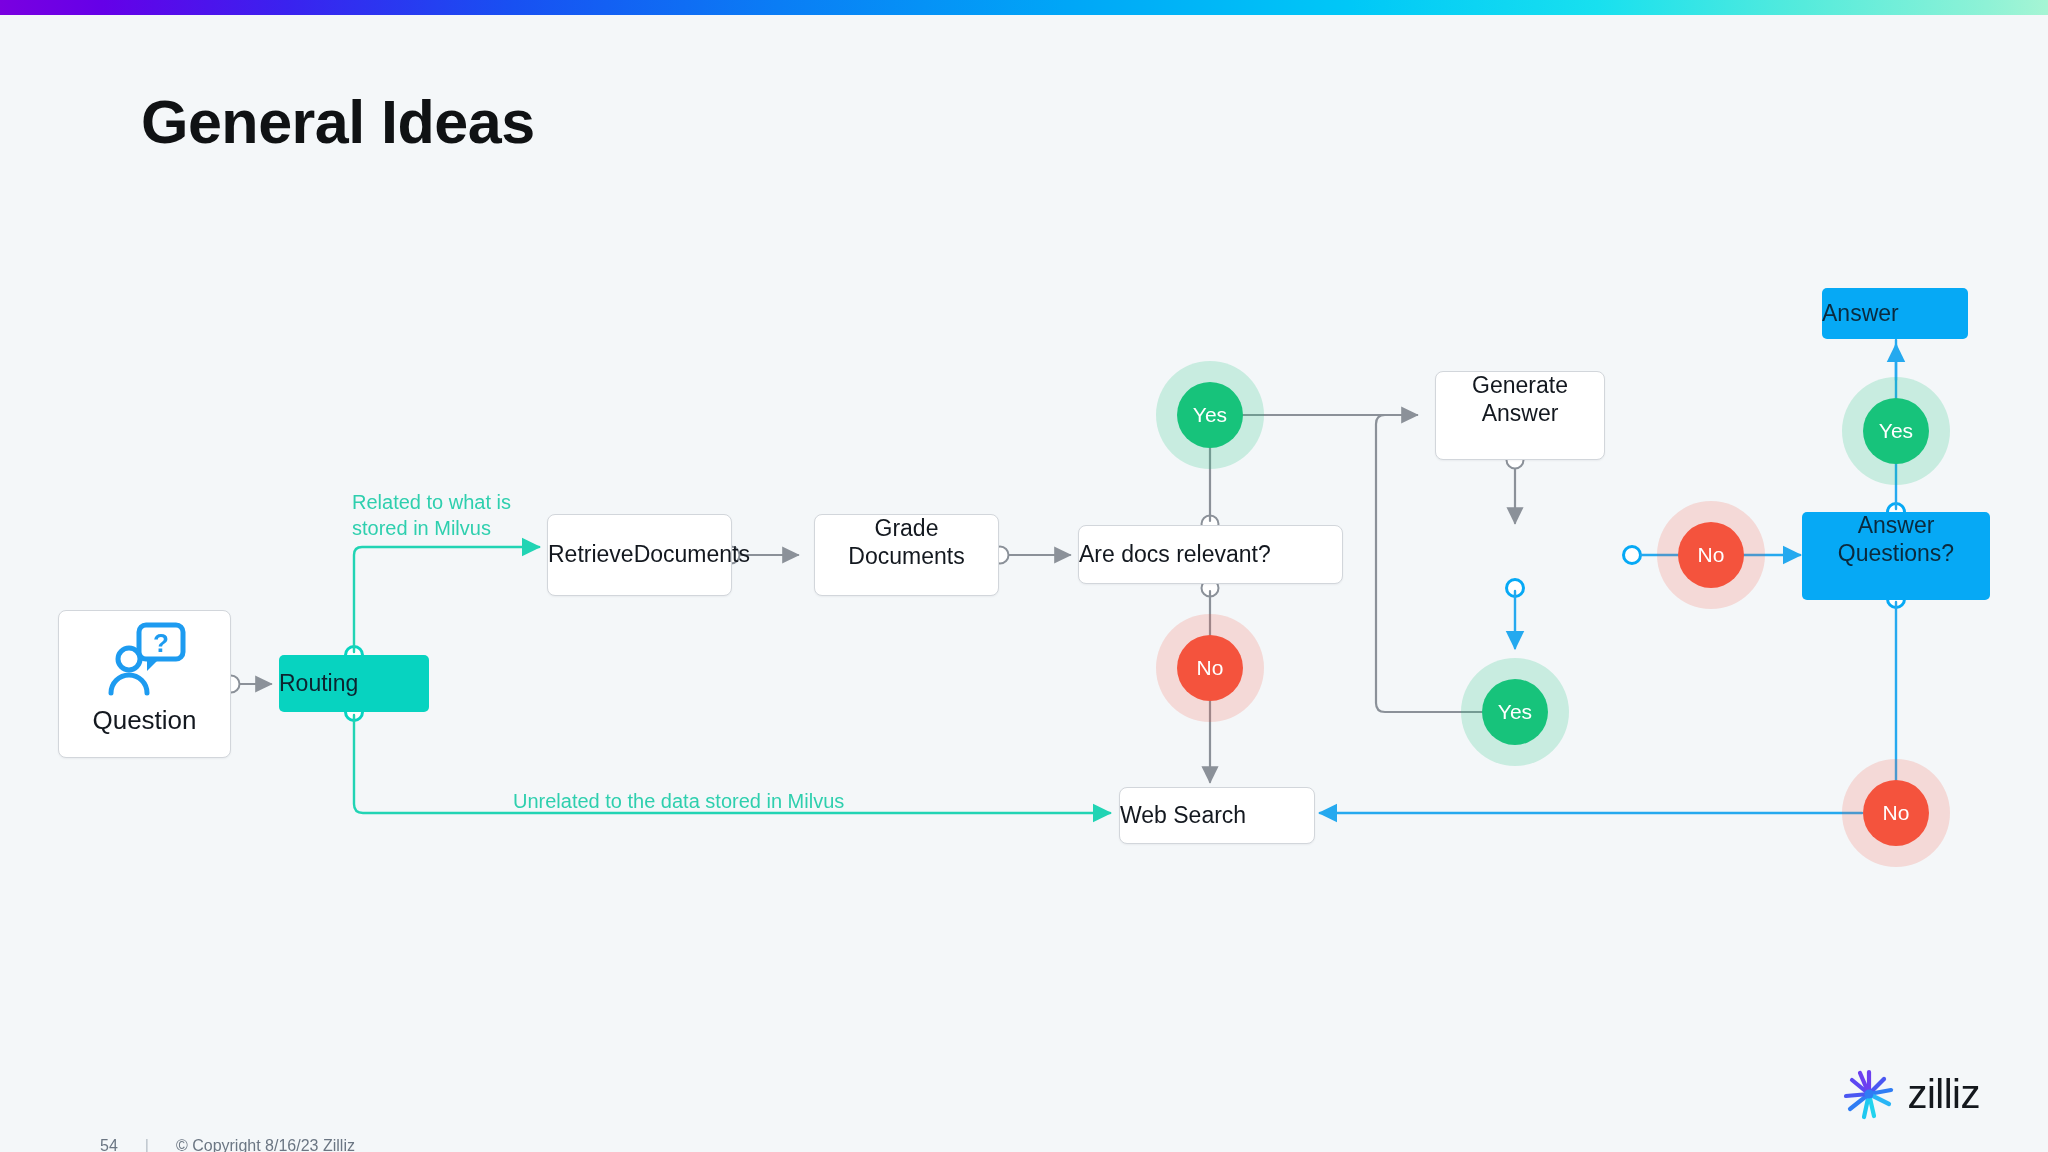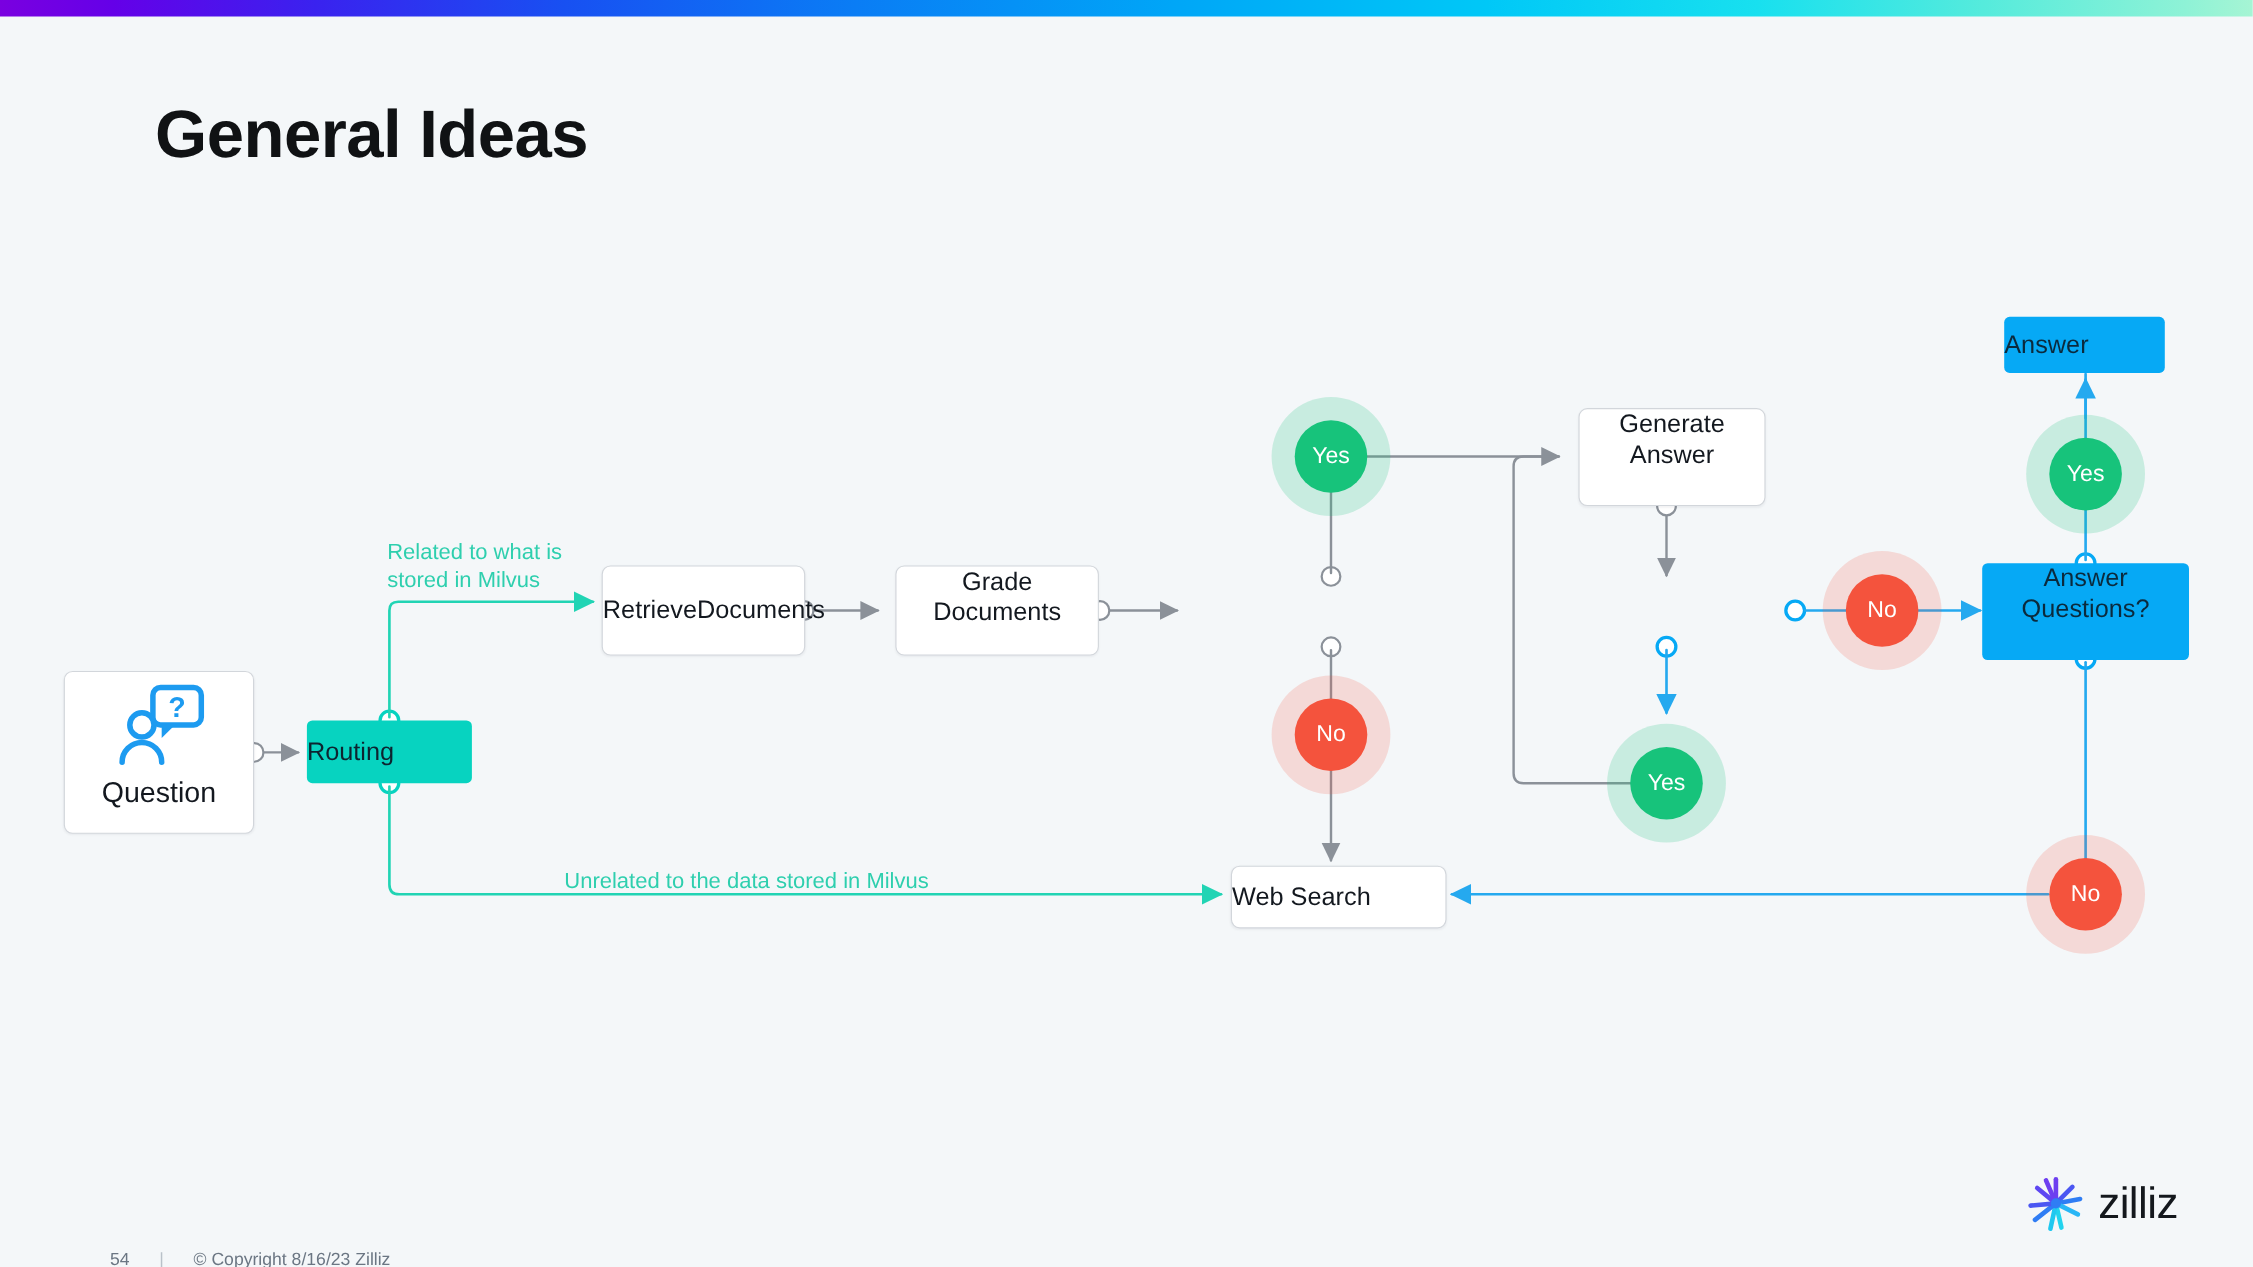--- a/index.html
+++ b/index.html
@@ -180,20 +180,23 @@
     <div class="node white" style="left:547px; top:514px; width:185px; height:82px; flex-direction:row;">
       <span>Retrieve</span>
       <span>Documents</span>
     </div>
 
     <div class="node white" style="left:814px; top:514px; width:185px; height:82px; flex-direction:column;">
       <span>Grade</span>
       <span>Documents</span>
     </div>
 
+    <div class="node white" style="left:1078px; top:525px; width:265px; height:59px;">
+      <span>Are docs relevant?</span>
+    </div>
 
     <div class="node white" style="left:1435px; top:371px; width:170px; height:89px; flex-direction:column;">
       <span>Generate</span>
       <span>Answer</span>
     </div>
 
 
     <div class="node blue" style="left:1802px; top:512px; width:188px; height:88px; flex-direction:column;">
       <span>Answer</span>
       <span>Questions?</span>

